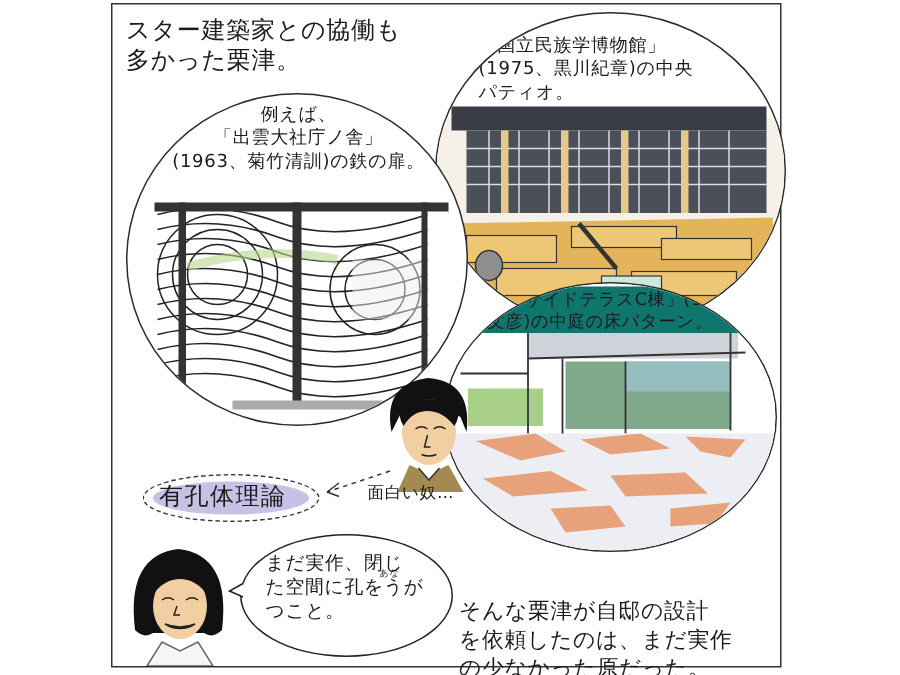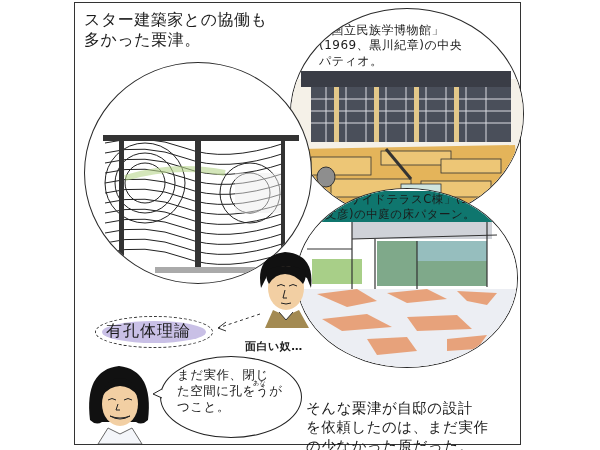--- a/index.html
+++ b/index.html
@@ -48,21 +48,21 @@
         <rect x="90" y="142" width="70" height="14"></rect>
       <rect x="150" y="150" width="60" height="14"></rect>
         <rect x="40" y="170" width="80" height="18"></rect>
       <rect x="130" y="172" width="70" height="16"></rect>
     </g>
     <rect x="110" y="175" width="40" height="14" fill="#cfe5df" stroke="#333" stroke-width="0.8"></rect>
     <line x1="95" y1="140" x2="120" y2="170" stroke="#333" stroke-width="3"></line>
     <ellipse cx="35" cy="168" rx="9" ry="10" fill="#8e8e8e" stroke="#333"></ellipse>
   </svg>
   <div class="hand" style="left:28px;top:14px;font-size:12px;">「国立民族学博物館」
-(1969、黒川紀章)の中央
+(1975、黒川紀章)の中央
 パティオ。</div>
 </div>
 
 <div class="bubble" style="left:84px;top:62px;width:226px;height:220px;">
   <svg width="226" height="220" viewBox="0 0 226 220">
     <g fill="none" stroke="#222" stroke-width="1">
       <path d="M20 80 Q60 70 100 85 T200 80"></path>
         <path d="M20 90 Q60 80 100 95 T200 90"></path>
       <path d="M20 100 Q60 90 100 105 T200 100"></path>
         <path d="M20 110 Q60 100 100 115 T200 110"></path>
@@ -81,20 +81,23 @@
         <circle cx="165" cy="130" r="30"></circle>
     </g>
     <rect x="150" y="110" width="50" height="40" fill="#eee" opacity="0.5"></rect>
     <path d="M40 115 Q90 100 140 110" stroke="#b7d68c" stroke-width="6" fill="none" opacity="0.6"></path>
     <rect x="18" y="72" width="196" height="6" fill="#333"></rect>
     <rect x="34" y="72" width="5" height="130" fill="#333"></rect>
     <rect x="110" y="72" width="6" height="136" fill="#333"></rect>
     <rect x="196" y="72" width="4" height="120" fill="#333"></rect>
     <rect x="70" y="204" width="100" height="6" fill="#aaa"></rect>
   </svg>
+  <div class="hand" style="left:14px;top:6px;font-size:12px;text-align:center;width:200px;">例えば、
+「出雲大社庁ノ舎」
+(1963、菊竹清訓)の鉄の扉。</div>
 </div>
 
 <div class="bubble" style="left:296px;top:188px;width:220px;height:178px;">
   <svg width="220" height="178" viewBox="0 0 220 178">
     <rect x="0" y="0" width="220" height="178" fill="#fff"></rect>
     <rect x="55" y="30" width="140" height="20" fill="#cfd2d8"></rect>
     <rect x="80" y="52" width="110" height="45" fill="#7fa98a"></rect>
     <rect x="120" y="52" width="70" height="20" fill="#9fc8d4" opacity="0.7"></rect>
     <rect x="15" y="70" width="50" height="25" fill="#a8cf88"></rect>
     <g stroke="#333" stroke-width="1.2" fill="none">
@@ -133,21 +136,21 @@
 
 <div style="position:absolute;left:95px;top:316px;width:116px;height:30px;border:1.5px dashed #333;border-radius:50%;background:#fff;">
   <div style="position:absolute;left:6px;top:4px;right:6px;bottom:4px;background:#c9c0e6;border-radius:50%;"></div>
   <div class="hand" style="position:absolute;left:10px;top:4px;font-size:16px;letter-spacing:1px;">有孔体理論</div>
 </div>
 <svg style="left:212px;top:310px;" width="50" height="24" viewBox="0 0 50 24">
   <path d="M48 4 L6 18" stroke="#333" stroke-dasharray="3 3" fill="none"></path>
   <path d="M6 18 L14 12 M6 18 L14 21" stroke="#333" fill="none"></path>
 </svg>
 
-<div class="hand" style="left:245px;top:340px;font-size:11px;font-weight:bold;">面白い奴…</div>
+<div class="hand" style="left:245px;top:322px;font-size:11px;">面白い奴…</div>
 
 <svg style="left:84px;top:360px;" width="70" height="84" viewBox="0 0 70 84">
   <path d="M6 60 Q0 10 35 6 Q70 10 64 60 Q58 66 52 62 L18 62 Q12 66 6 60 Z" fill="#111"></path>
   <ellipse cx="36" cy="44" rx="18" ry="22" fill="#f2cfa3"></ellipse>
   <path d="M18 36 Q22 18 36 18 Q50 18 54 36 Q46 26 36 26 Q26 26 18 36 Z" fill="#111"></path>
   <path d="M24 40 q4 -3 8 0 M40 40 q4 -3 8 0" stroke="#222" fill="none"></path>
   <path d="M34 44 l-2 6 l4 0" stroke="#222" fill="none"></path>
   <path d="M26 56 q10 6 20 0 q-10 4 -20 0" fill="#fff" stroke="#222"></path>
   <path d="M14 84 L24 68 L36 74 L48 68 L58 84 Z" fill="#f4f6fa" stroke="#666"></path>
 </svg>

